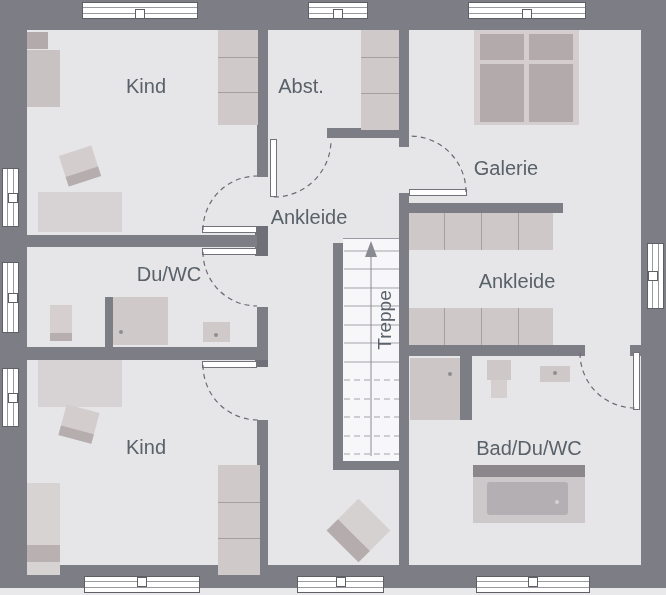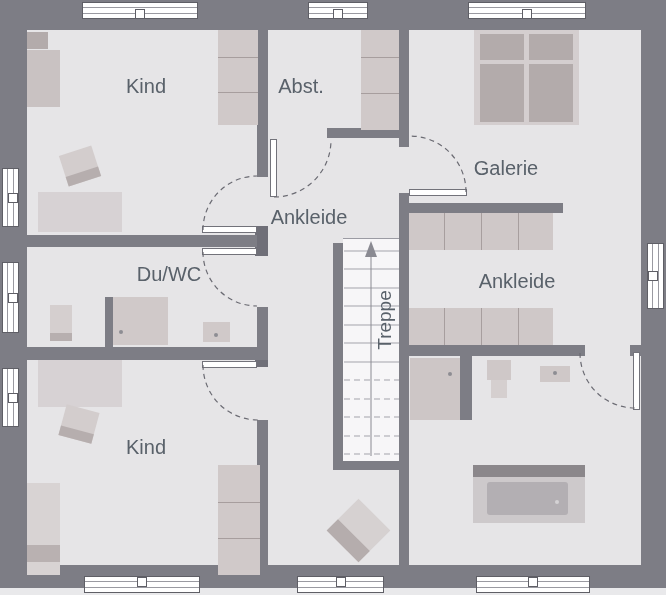--- a/index.html
+++ b/index.html
@@ -228,14 +228,15 @@
     </div>
 
   <div class="lbl" style="left:146px;top:86px">Kind</div>
   <div class="lbl" style="left:301px;top:86px">Abst.</div>
   <div class="lbl" style="left:506px;top:168px">Galerie</div>
   <div class="lbl" style="left:309px;top:217px">Ankleide</div>
   <div class="lbl" style="left:169px;top:274px">Du/WC</div>
   <div class="lbl" style="left:517px;top:281px">Ankleide</div>
   <div class="lbl rot" style="left:385px;top:320px">Treppe</div>
   <div class="lbl" style="left:146px;top:447px">Kind</div>
+  <div class="lbl" style="left:529px;top:448px">Bad/Du/WC</div>
 
 </div>
 
 </body></html>

